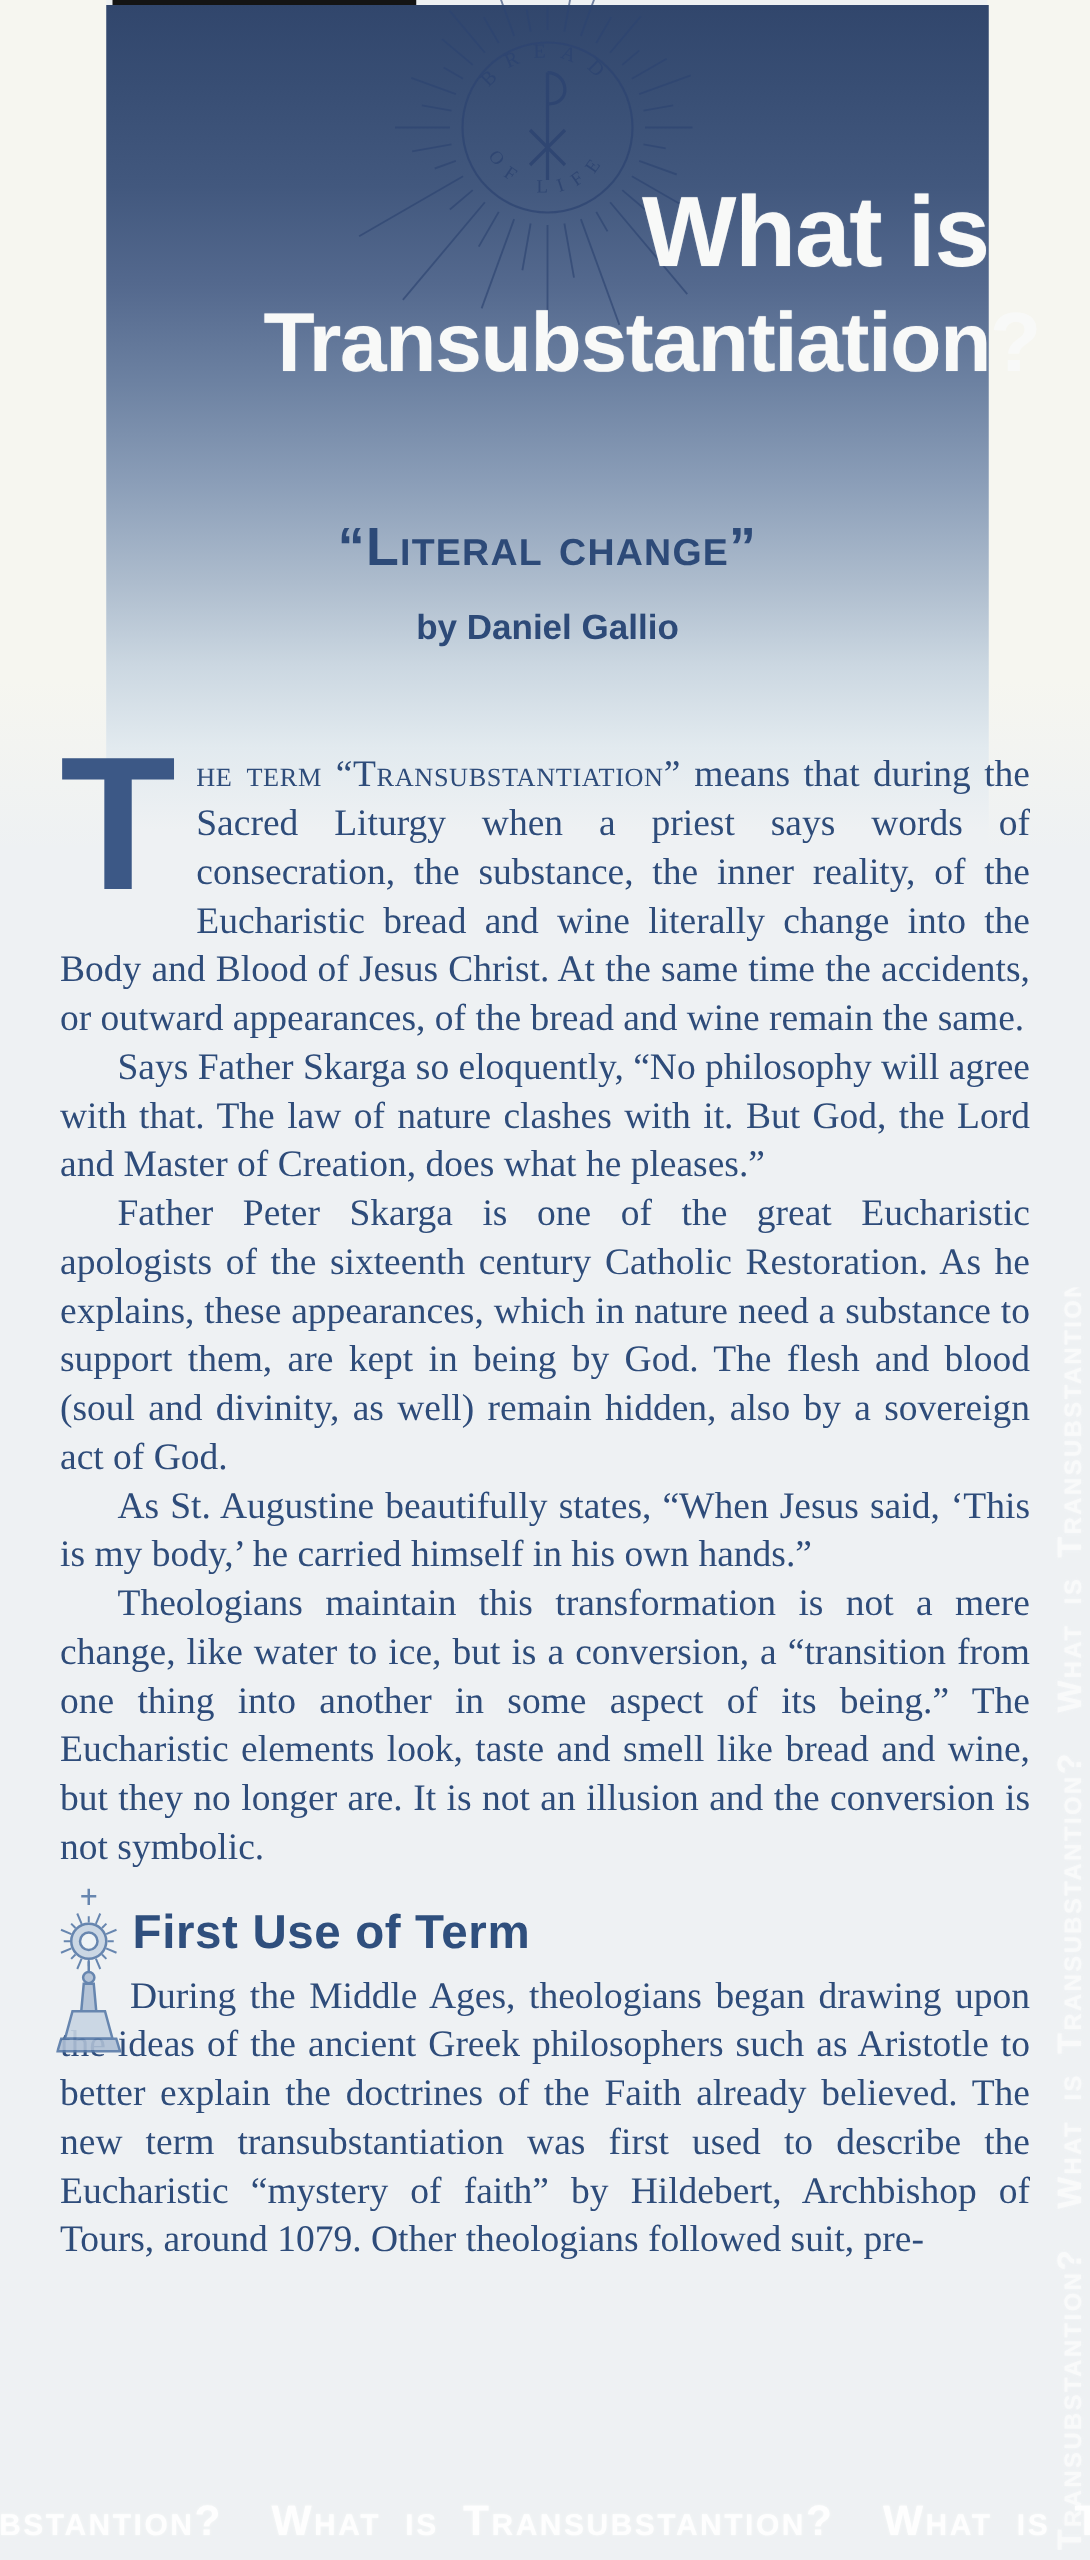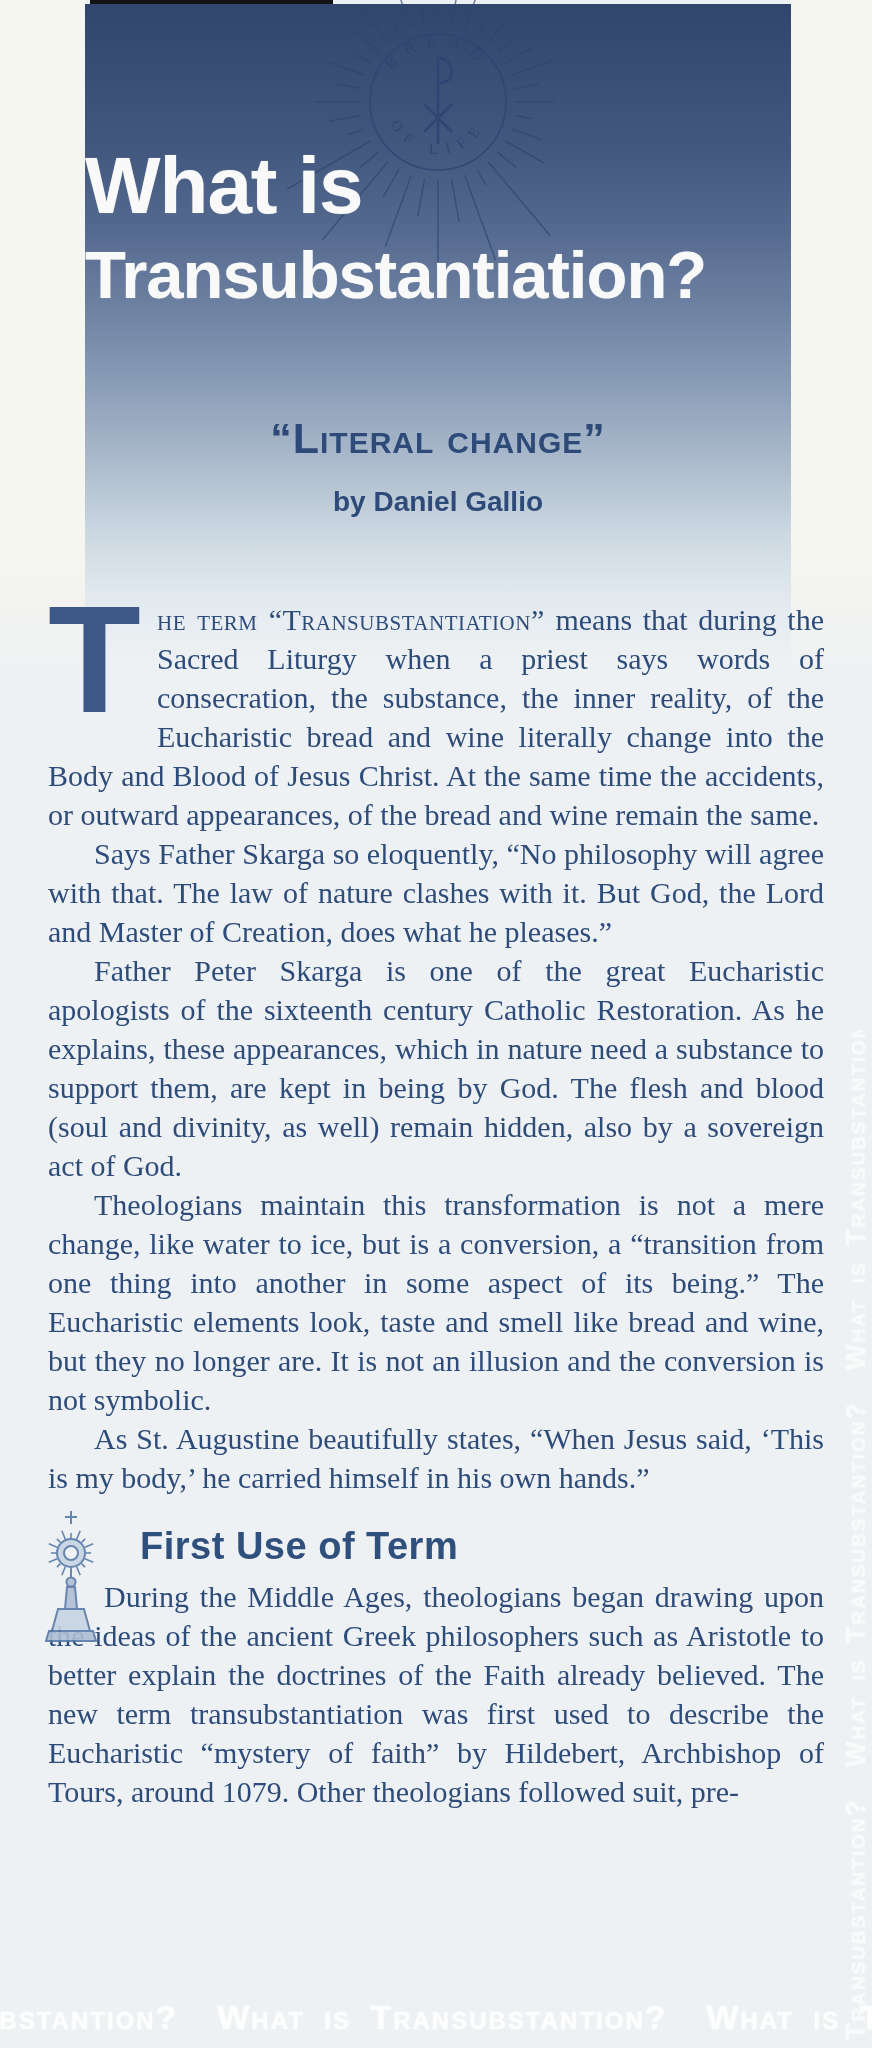--- a/index.html
+++ b/index.html
@@ -18,26 +18,26 @@
   .header-panel{
     position:absolute;left:85px;top:4px;width:706px;height:660px;
     background:linear-gradient(180deg,
       #31466c 0%,#384e74 10%,#42587e 22%,#54698e 34%,
       #6d82a2 46%,#8b9eb8 58%,#adbccd 70%,#cbd7e1 80%,
       #e2eaef 90%,#eef1f3 100%);
   }
   .logo{position:absolute;left:50%;top:6px;transform:translateX(-50%);overflow:visible;}
   .logo text{font-family:"Liberation Serif",serif;}
   .title{
-    position:absolute;left:0;width:100%;text-align:left;color:#f8f9f8;
+    position:absolute;left:0;width:100%;text-align:right;color:#f8f9f8;
     font-family:"Liberation Sans",sans-serif;font-weight:bold;letter-spacing:-1px;
     text-shadow:0 0 1px rgba(255,255,255,.4);
   }
   .title.line1{top:140px;font-size:80px;line-height:84px;}
-  .title.line2{top:234px;font-size:67px;line-height:74px;}
+  .title.line2{top:234px;font-size:67px;line-height:74px;padding-left:41px;}
   .subtitle{
     position:absolute;left:0;width:100%;text-align:center;color:#2d4a78;
     font-family:"Liberation Sans",sans-serif;font-weight:bold;
     font-variant:small-caps;letter-spacing:1px;
   }
   .subtitle.line1{top:358px;font-size:43px;line-height:48px;}
   .subtitle.line2{top:410px;font-size:43px;line-height:48px;}
   .byline{
     position:absolute;left:0;top:482px;width:100%;text-align:center;color:#2d4a78;
     font-family:"Liberation Sans",sans-serif;font-weight:bold;font-size:28px;
@@ -54,21 +54,21 @@
     float:left;width:97px;height:112px;margin:5px 12px 2px 0;
     font-family:"Liberation Sans",sans-serif;font-weight:bold;
     font-size:152px;line-height:108px;color:#3c5886;text-align:left;
   }
   .lead-sc{font-variant:small-caps;font-weight:400;letter-spacing:.5px;margin-top:12px;}
 
   
   .section{position:relative;margin-top:26px;}
   .monstrance{position:absolute;left:-3px;top:-14px;}
   .section-heading{
-    margin-left:92px;font-family:"Liberation Sans",sans-serif;font-weight:bold;
+    margin-left:58px;font-family:"Liberation Sans",sans-serif;font-weight:bold;
     font-size:38px;line-height:46px;color:#2f4f7d;letter-spacing:.5px;text-align:left;
   }
   .section p{margin-top:8px;text-indent:56px;}
 
   
   .wm{
     color:#ffffff;font-family:"Liberation Sans",sans-serif;font-weight:bold;
     font-variant:small-caps;white-space:nowrap;
     text-shadow:0 0 2px rgba(255,255,255,.75);
   }
@@ -156,22 +156,22 @@
     <div class="subtitle line2">“Literal change”</div>
     <div class="byline">by Daniel Gallio</div>
   </div>
 
   <div class="article">
 
     <p><span class="dropcap">T</span><span class="lead-sc">he term “Transubstantiation”</span><span> means that during the Sacred Liturgy when a priest says words of consecration, the substance, the inner reality, of the Eucharistic bread and wine literally change into the Body and Blood of Jesus Christ. At the same time the accidents, or outward appearances, of the bread and wine remain the same.</span></p>
 
     <p class="indent">Says Father Skarga so eloquently, “No philosophy will agree with that. The law of nature clashes with it. But God, the Lord and Master of Creation, does what he pleases.”</p>
     <p class="indent">Father Peter Skarga is one of the great Eucharistic apologists of the sixteenth century Catholic Restoration. As he explains, these appearances, which in nature need a substance to support them, are kept in being by God. The flesh and blood (soul and divinity, as well) remain hidden, also by a sovereign act of God.</p>
+    <p class="indent">As St. Augustine beautifully states, “When Jesus said, ‘This is my body,’ he carried himself in his own hands.”</p>
     <p class="indent">Theologians maintain this transformation is not a mere change, like water to ice, but is a conversion, a “transition from one thing into another in some aspect of its being.” The Eucharistic elements look, taste and smell like bread and wine, but they no longer are. It is not an illusion and the conversion is not symbolic.</p>
-    <p class="indent">As St. Augustine beautifully states, “When Jesus said, ‘This is my body,’ he carried himself in his own hands.”</p>
 
     <div class="section">
       <svg class="monstrance" width="52" height="142" viewBox="0 0 52 142">
         <g stroke="#587aa8" stroke-width="2" fill="none" opacity="0.9">
           <path d="M26,2 v13 M20,8 h12"></path>
           <g id="monstrance-rays" stroke-width="1.6">
               <line x1="26.0" y1="29.0" x2="26.0" y2="24.0"></line>
               <line x1="31.7" y1="30.1" x2="35.2" y2="21.8"></line>
               <line x1="36.6" y1="33.4" x2="40.1" y2="29.9"></line>
               <line x1="39.9" y1="38.3" x2="48.2" y2="34.8"></line>

